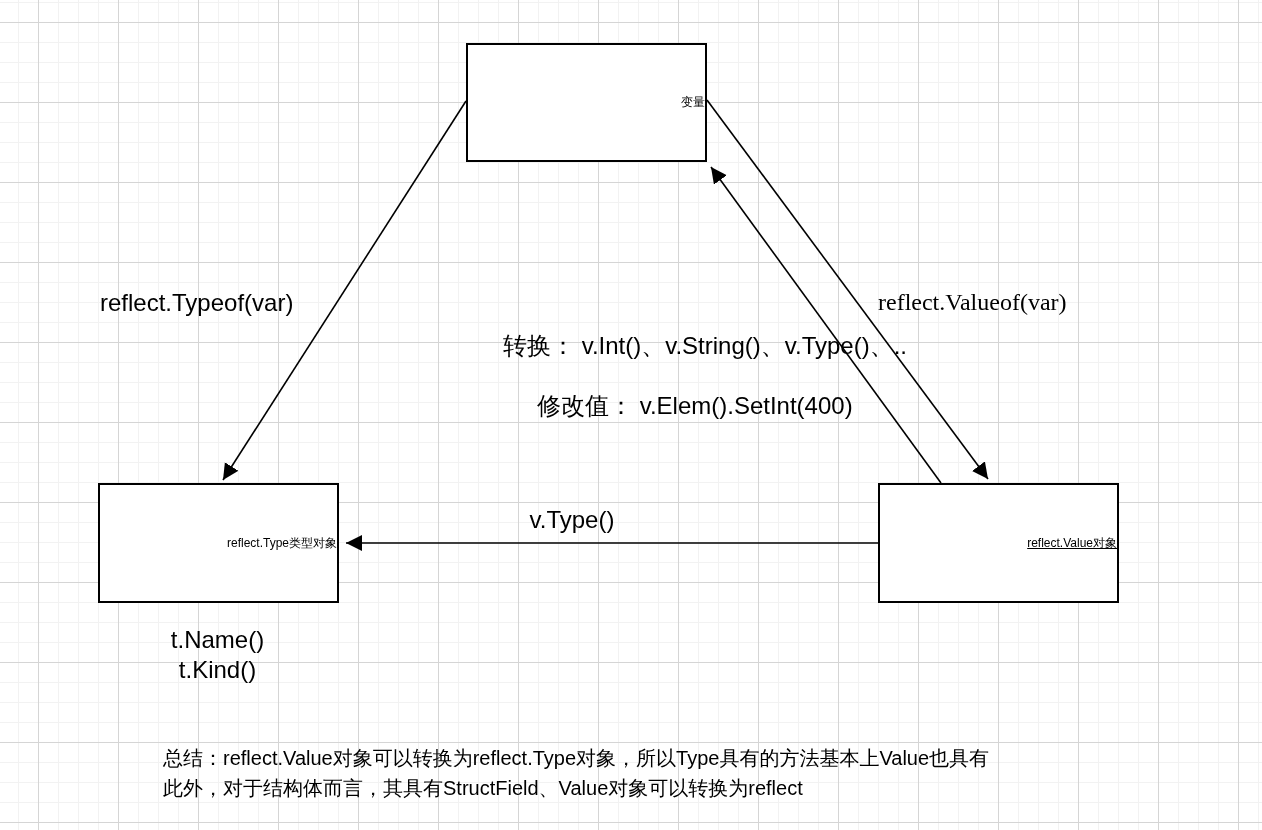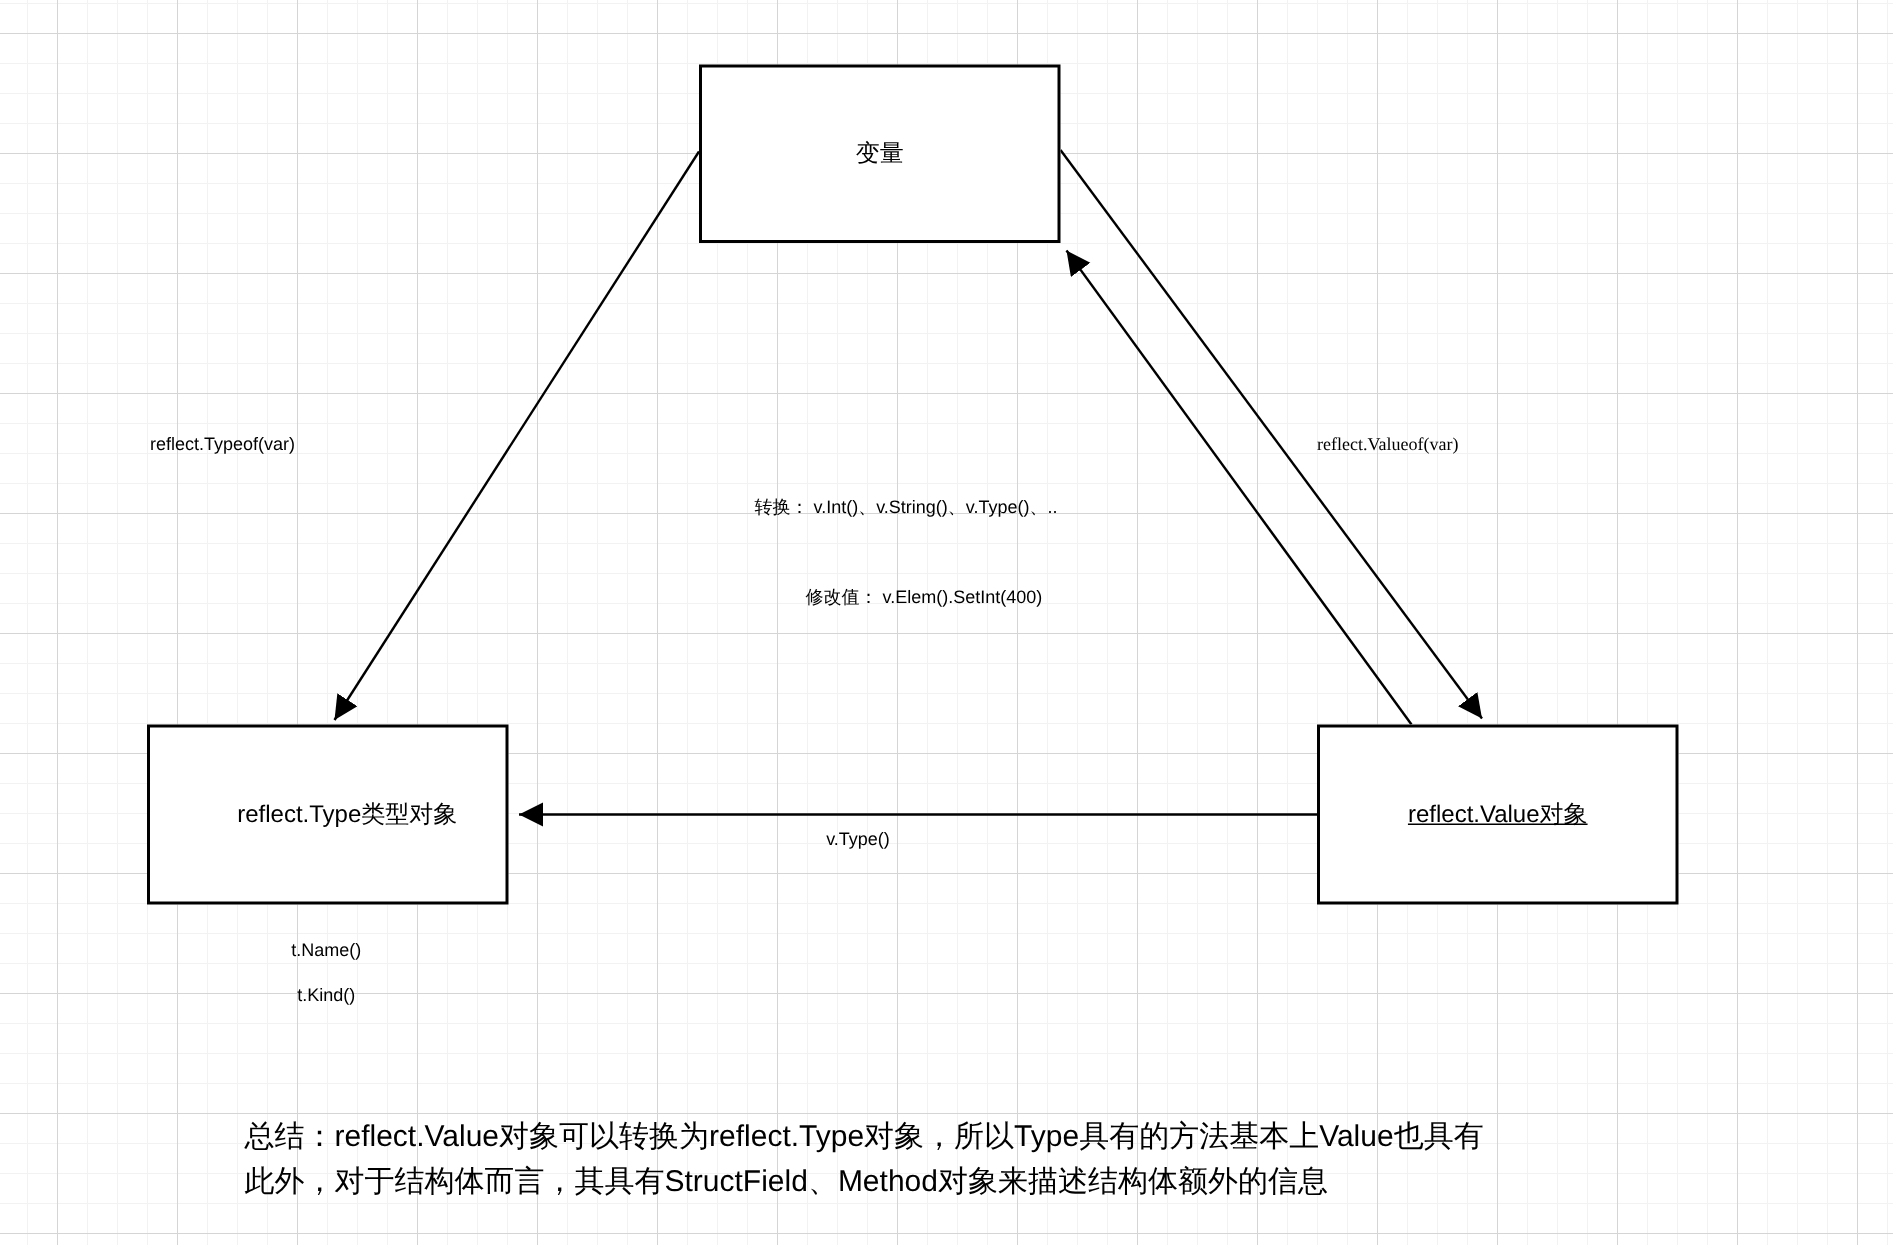--- a/index.html
+++ b/index.html
@@ -42,28 +42,28 @@
     fill:var(--stroke);
     stroke:none;
   }
   .node{
     position:absolute;
     box-sizing:border-box;
     border:2px solid var(--stroke);
     background:var(--background);
     display:flex;
     align-items:center;
-    justify-content:center;
-    font-size:16px;
+    justify-content:flex-end;
+    font-size:12px;
     color:var(--text);
     white-space:nowrap;
   }
   .lbl{
     position:absolute;
-    font-size:12px;
+    font-size:24px;
     color:var(--text);
     white-space:nowrap;
   }
   .lbl.center{text-align:center;}
   .summary{
     position:absolute;
     left:163px;
     top:743px;
     font-size:20px;
     line-height:30px;
@@ -101,28 +101,28 @@
   </div>
 
   <div class="node" style="left:878px;top:483px;width:241px;height:120px;text-decoration:underline;">
     <span>reflect.Value对象</span>
   </div>
 
   <div class="lbl" style="left:100px;top:289px;">reflect.Typeof(var)</div>
 
   <div class="lbl" style="left:878px;top:289px;font-family:Liberation Serif, serif;">reflect.Valueof(var)</div>
 
-  <div class="lbl center" style="left:517px;top:506px;width:110px;margin-top:46px;">v.Type()</div>
+  <div class="lbl center" style="left:517px;top:506px;width:110px;">v.Type()</div>
 
   <div class="lbl" style="left:503px;top:330px;">转换： v.Int()、v.String()、v.Type()、..</div>
 
   <div class="lbl" style="left:537px;top:390px;">修改值： v.Elem().SetInt(400)</div>
 
   <div class="lbl center" style="left:135px;top:626px;width:165px;">t.Name()</div>
 
   <div class="lbl center" style="left:135px;top:656px;width:165px;">t.Kind()</div>
 
   <div class="summary">
     <div>总结：reflect.Value对象可以转换为reflect.Type对象，所以Type具有的方法基本上Value也具有</div>
-    <div>此外，对于结构体而言，其具有StructField、Method对象来描述结构体额外的信息</div>
+    <div>此外，对于结构体而言，其具有StructField、Value对象可以转换为reflect</div>
   </div>
 
 </div>
 
 </body></html>

